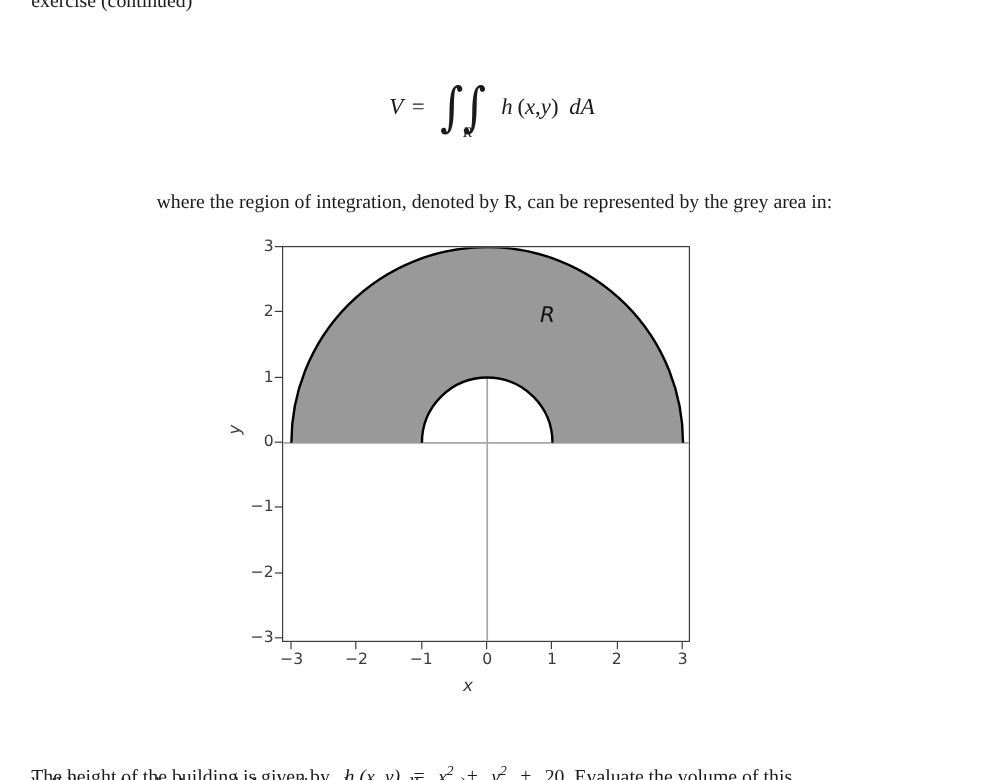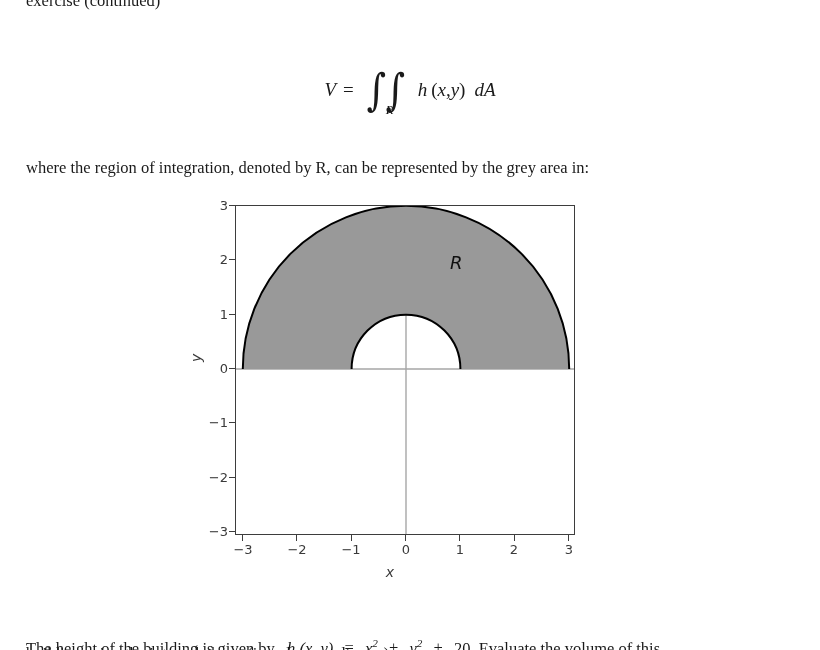--- a/index.html
+++ b/index.html
@@ -36,21 +36,21 @@
   }
   .para {
     position: absolute;
     left: 26px;
     width: 772px;
     font-size: 16.5px;
     line-height: 25px;
     text-align: left;
   }
   #para-intro { top: 10px; }
-  #para-where { top: 138px; }
+  #para-where { top: 138px; text-align: center; }
   #para-height { top: 614px; }
 
   .clipped-bottom {
     position: absolute;
     left: 26px;
     top: 641px;
     width: 772px;
     font-size: 16.5px;
     line-height: 25px;
     overflow: hidden;

